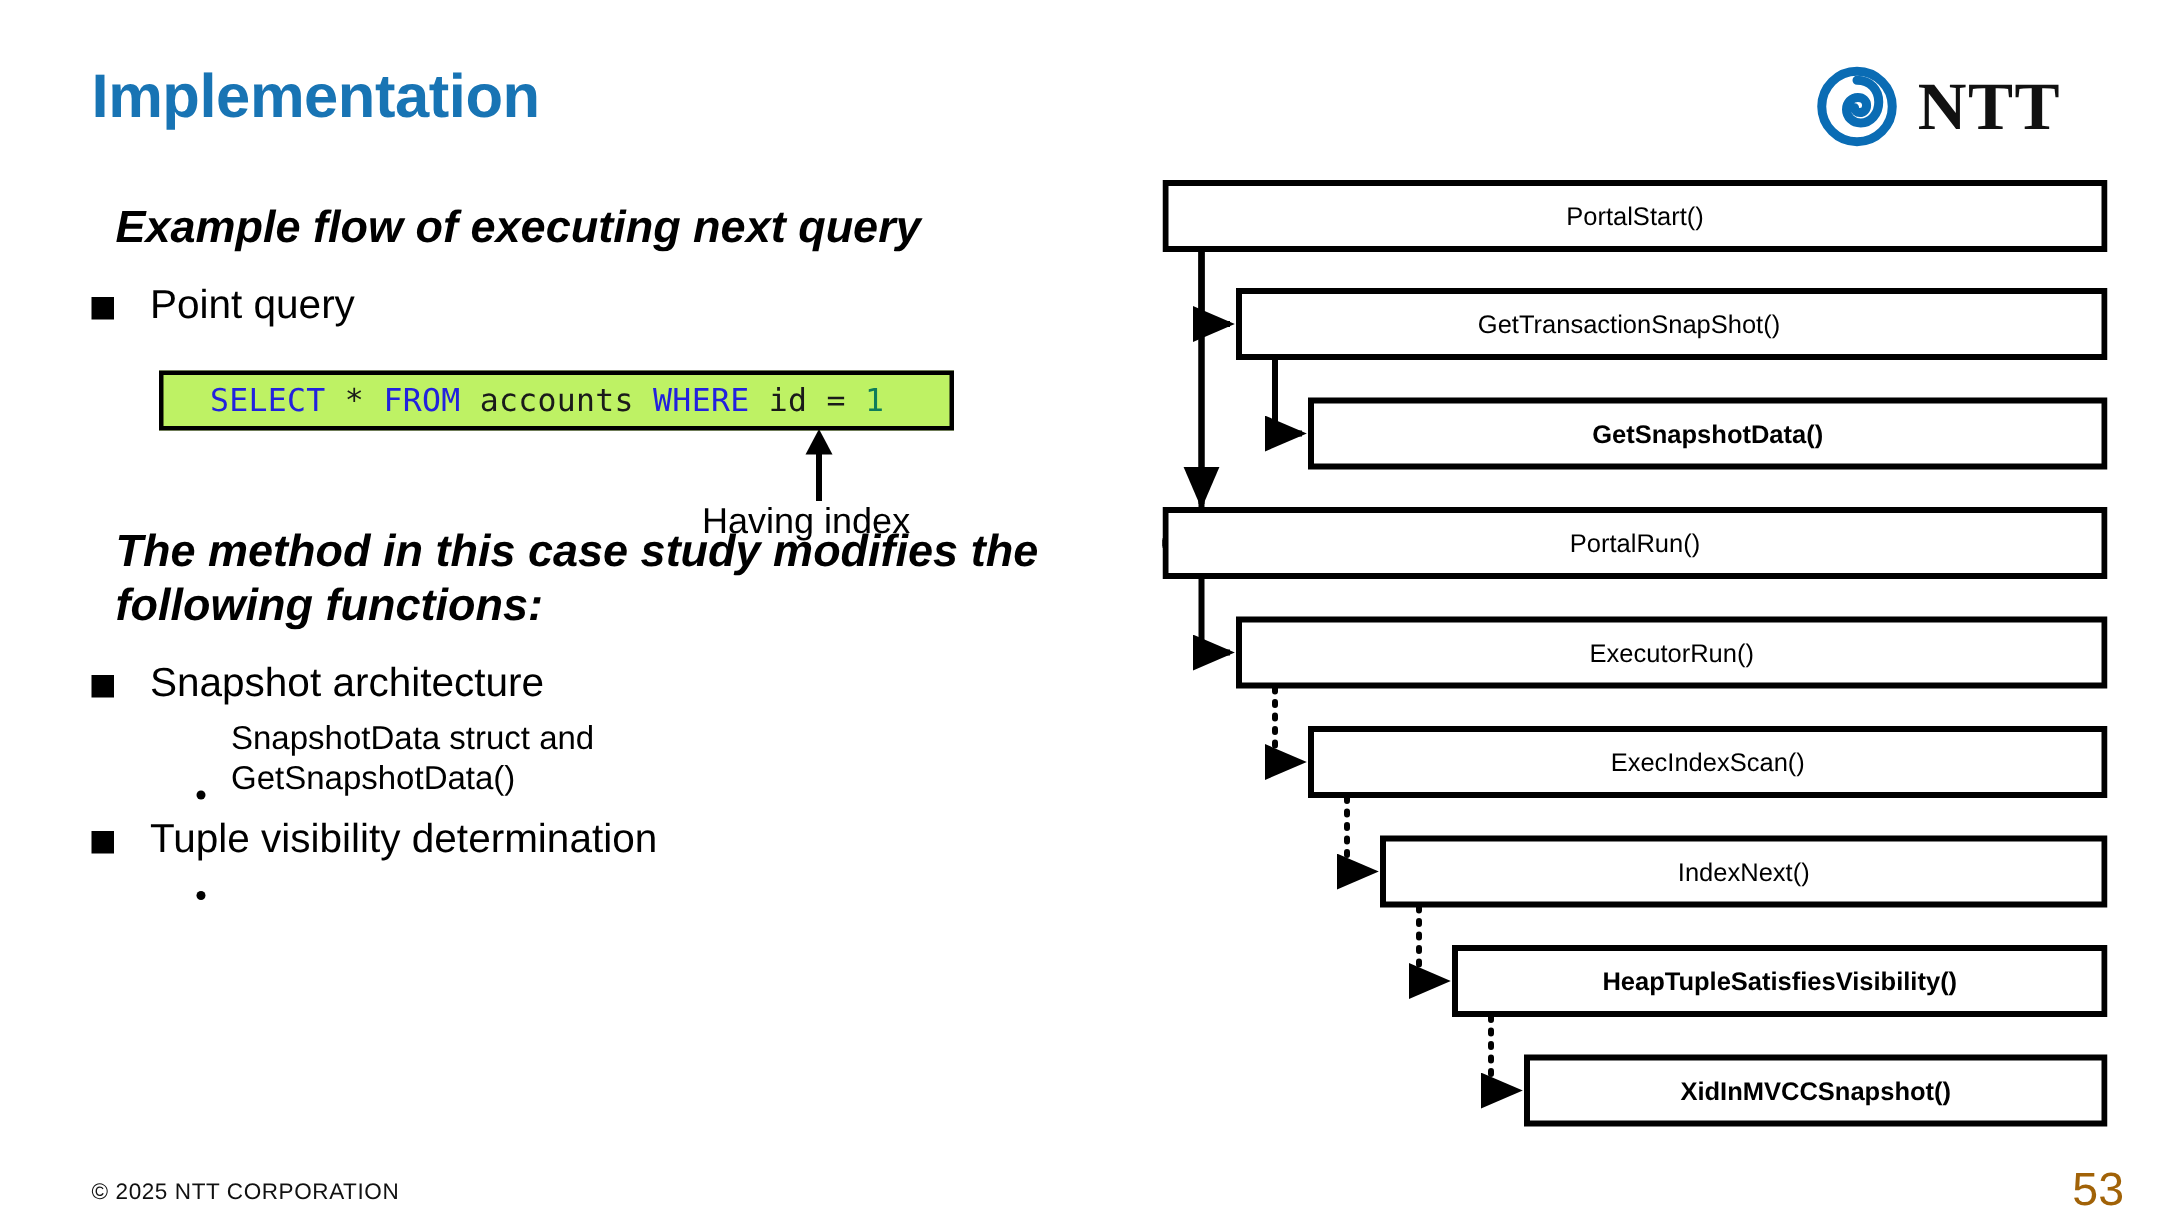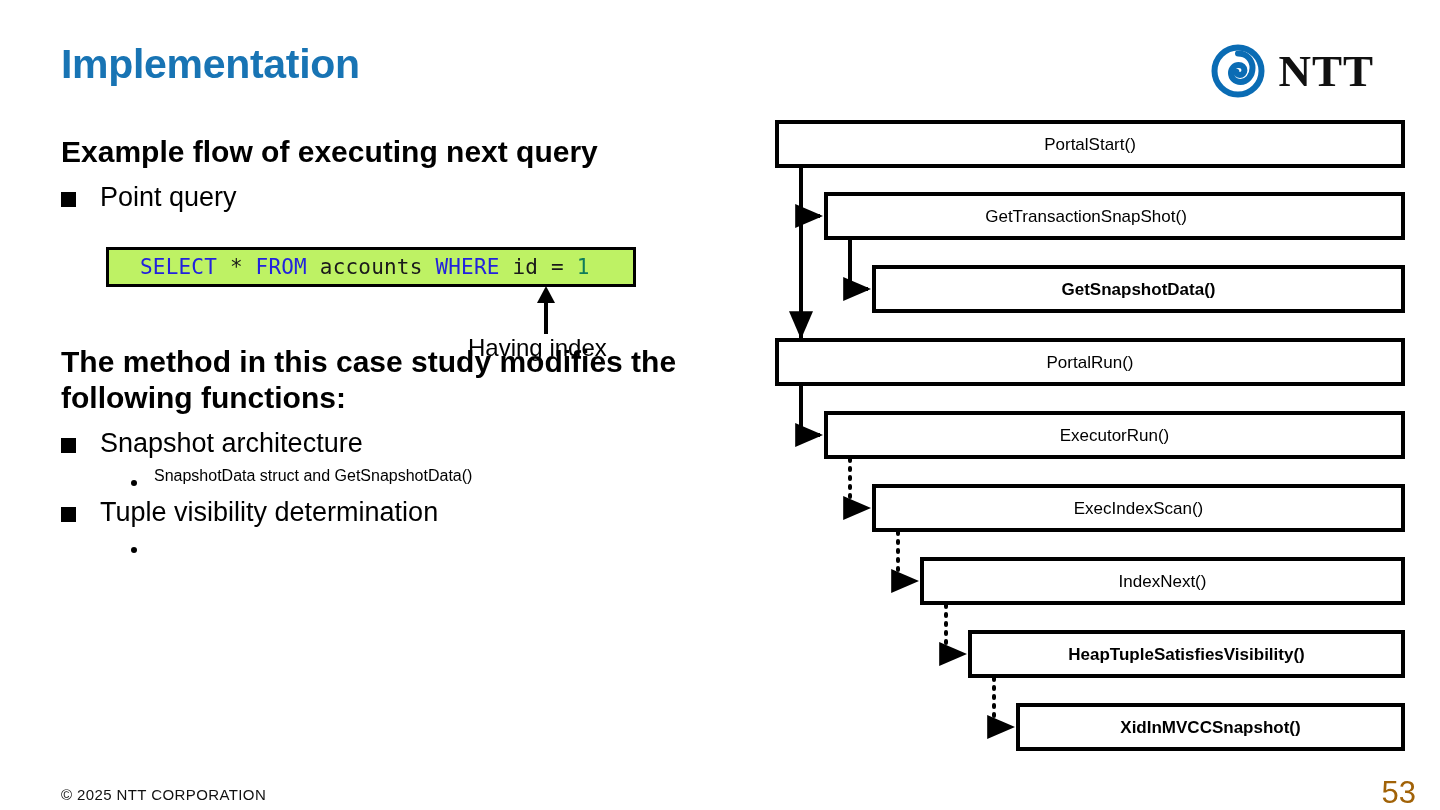--- a/index.html
+++ b/index.html
@@ -56,21 +56,22 @@
   .left-col {
     position: absolute;
     left: 61px;
     top: 130px;
     width: 705px;
   }
   .heading-bold {
     font-size: 30px;
     font-weight: bold;
     line-height: 1.22;
-    margin: 0;
+    margin: 16px;
+    font-style: italic;
   }
   .heading-1 { margin-top: 4px; }
   .heading-2 { margin-top: 0px; }
 
   .bullet-l1 {
     display: flex;
     align-items: flex-start;
     margin-top: 10px;
     font-size: 27px;
     line-height: 1.22;
@@ -81,21 +82,21 @@
     height: 15px;
     background: #000;
     margin-right: 24px;
     margin-top: 11px;
   }
   .bullet-l2 {
     display: flex;
     align-items: flex-end;
     margin-top: 6px;
     margin-left: 70px;
-    font-size: 16px;
+    font-size: 22px;
     line-height: 1.25;
   }
   .bullet-l2 .dot {
     flex: 0 0 auto;
     width: 6px;
     height: 6px;
     border-radius: 50%;
     background: #000;
     margin-right: 17px;
     margin-top: 12px;

